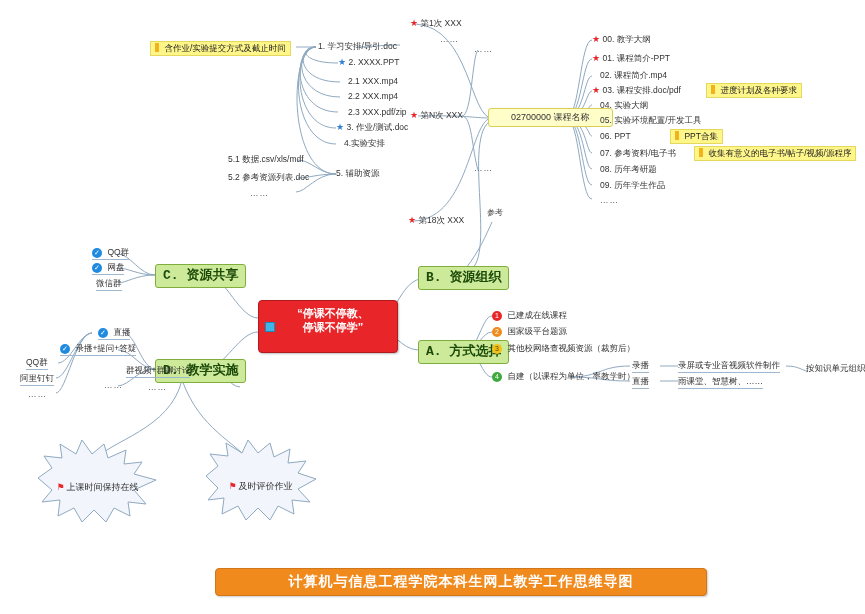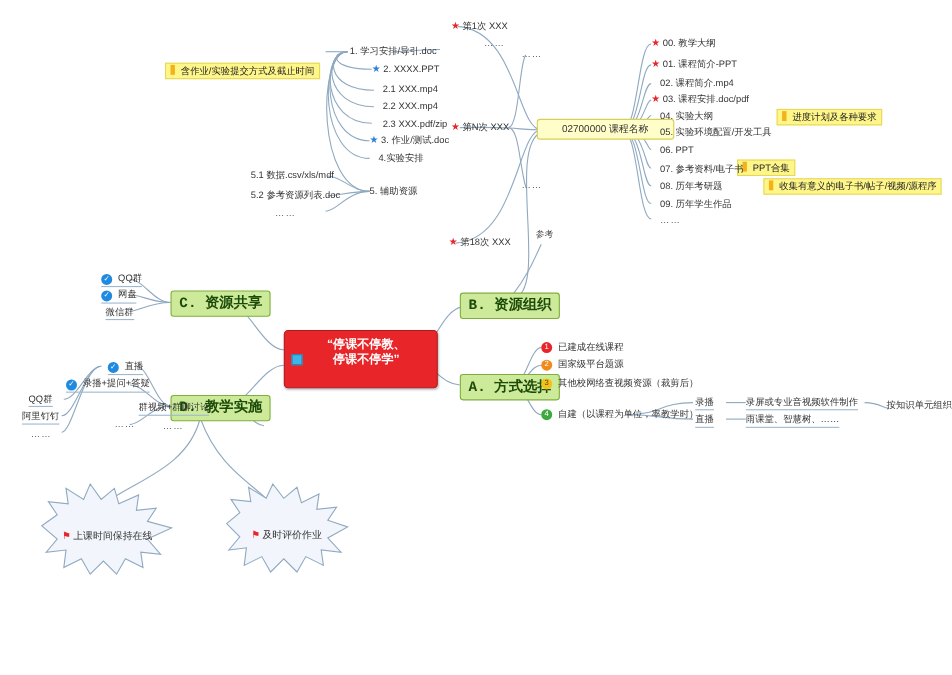--- a/index.html
+++ b/index.html
@@ -27,21 +27,21 @@
     background:#cdea9a;border:1px solid #7fae3c;border-radius:3px;
     padding:3px 7px;font-size:13px;color:#1c4a08;font-weight:bold;font-family:Liberation Mono, monospace;
   }
 
   
   .codebox{
     background:#fffdc8;border:1px solid #d9ce56;border-radius:3px;
     padding:3px 22px;font-size:9px;color:#333;
   }
   
-  .hl{background:#fff68a;border:1px solid #e6d85c;padding:1px 4px;font-size:8.5px;color:#222;margin-top:16px;}
+  .hl{background:#fff68a;border:1px solid #e6d85c;padding:1px 4px;font-size:8.5px;color:#222;}
 
   
   .leaf{font-size:8.5px;color:#333;}
   .leaf.u{border-bottom:1px solid #9fb8cf;padding-bottom:1px;}
   .dots{font-size:8.5px;color:#555;letter-spacing:1px;}
 
   
   .star{color:#e8262a;font-size:9px;}
   .star.blue{color:#2f7fd4;}
   .circ{display:inline-block;width:10px;height:10px;border-radius:50%;color:#fff;font-size:7px;
@@ -376,14 +376,17 @@
   <div class="burst" style="left:198px;top:438px;width:125px;height:88px;">
     <svg width="125" height="88" viewBox="0 0 125 88">
       <polygon points="8,38 20,28 12,16 30,18 28,5 44,15 50,2 60,15 72,5 76,19 92,11 90,25 108,23 100,35 118,41 100,51 112,64 94,62 96,76 80,68 72,82 60,70 48,82 40,68 24,76 26,60 10,62 20,50" fill="#f2f5fb" stroke="#8fa9c0" stroke-width="1"></polygon>
     </svg>
     <div class="txt" style="padding-top:4px;">
       <span class="flag">⚑</span>
       <span>及时评价作业</span>
     </div>
   </div>
 
+  <div class="title">
+    <span>计算机与信息工程学院本科生网上教学工作思维导图</span>
+  </div>
 
 </div>
 
 </body></html>

